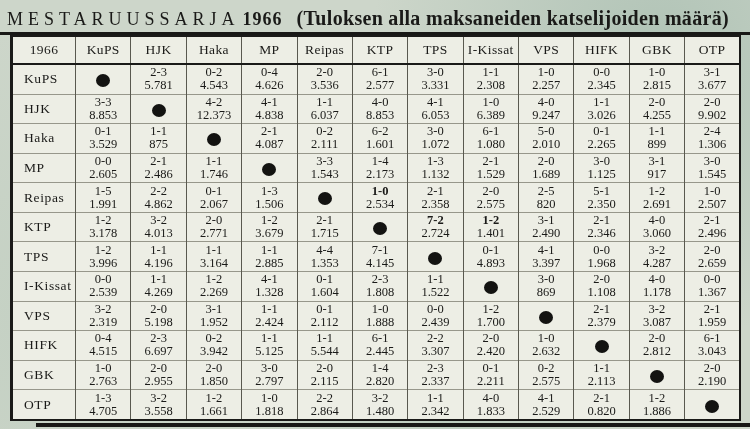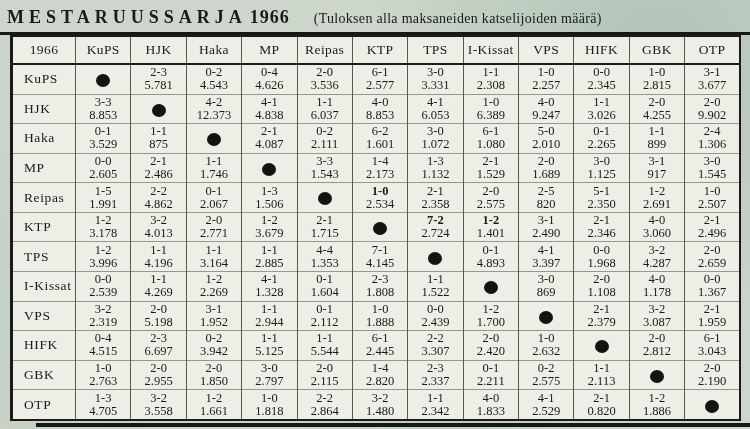--- a/index.html
+++ b/index.html
@@ -7,23 +7,23 @@
     width:750px;height:429px;overflow:hidden;position:relative;
     font-family:"Liberation Serif", serif;color:#1a1a18;
     background-color:#cdd6ca;
     background-image:
       radial-gradient(circle at 88% 12%, rgba(130,165,150,.38), transparent 38%),
       radial-gradient(circle at 75% 55%, rgba(140,175,155,.22), transparent 30%),
       radial-gradient(circle at 60% 92%, rgba(140,175,155,.25), transparent 35%),
       radial-gradient(circle at 10% 75%, rgba(150,180,160,.18), transparent 40%);
   }
   .title-row{padding:7px 0 0 7px;white-space:nowrap;}
-  .title-main{font-weight:bold;font-size:18px;letter-spacing:5px;}
+  .title-main{font-weight:normal;font-size:18px;letter-spacing:5px;}
   .title-year{font-weight:bold;font-size:18px;letter-spacing:1px;margin-left:3px;}
-  .title-note{font-size:14px;margin-left:20px;letter-spacing:.3px;}
+  .title-note{font-size:20px;margin-left:10px;letter-spacing:.3px;font-weight:bold;}
   .top-rule{position:absolute;left:0;top:32px;width:750px;height:3px;background:#181816;}
   .bottom-rule{position:absolute;left:36px;top:423px;width:714px;height:4px;background:#181816;}
   table.results{
     position:absolute;left:10px;top:35px;width:731px;height:386px;
     border-collapse:collapse;table-layout:fixed;
     background:#edeee5;
     border:2px solid #1a1a18;border-left:3px solid #1a1a18;
   }
   .results th,.results td{
     border-left:1px solid #59594f;
@@ -480,21 +480,21 @@
         <td>
           <div class="score">2-0</div>
           <div class="crowd">5.198</div>
         </td>
         <td>
           <div class="score">3-1</div>
           <div class="crowd">1.952</div>
         </td>
         <td>
           <div class="score">1-1</div>
-          <div class="crowd">2.944</div>
+          <div class="crowd">2.424</div>
         </td>
         <td>
           <div class="score">0-1</div>
           <div class="crowd">2.112</div>
         </td>
         <td>
           <div class="score">1-0</div>
           <div class="crowd">1.888</div>
         </td>
         <td>

